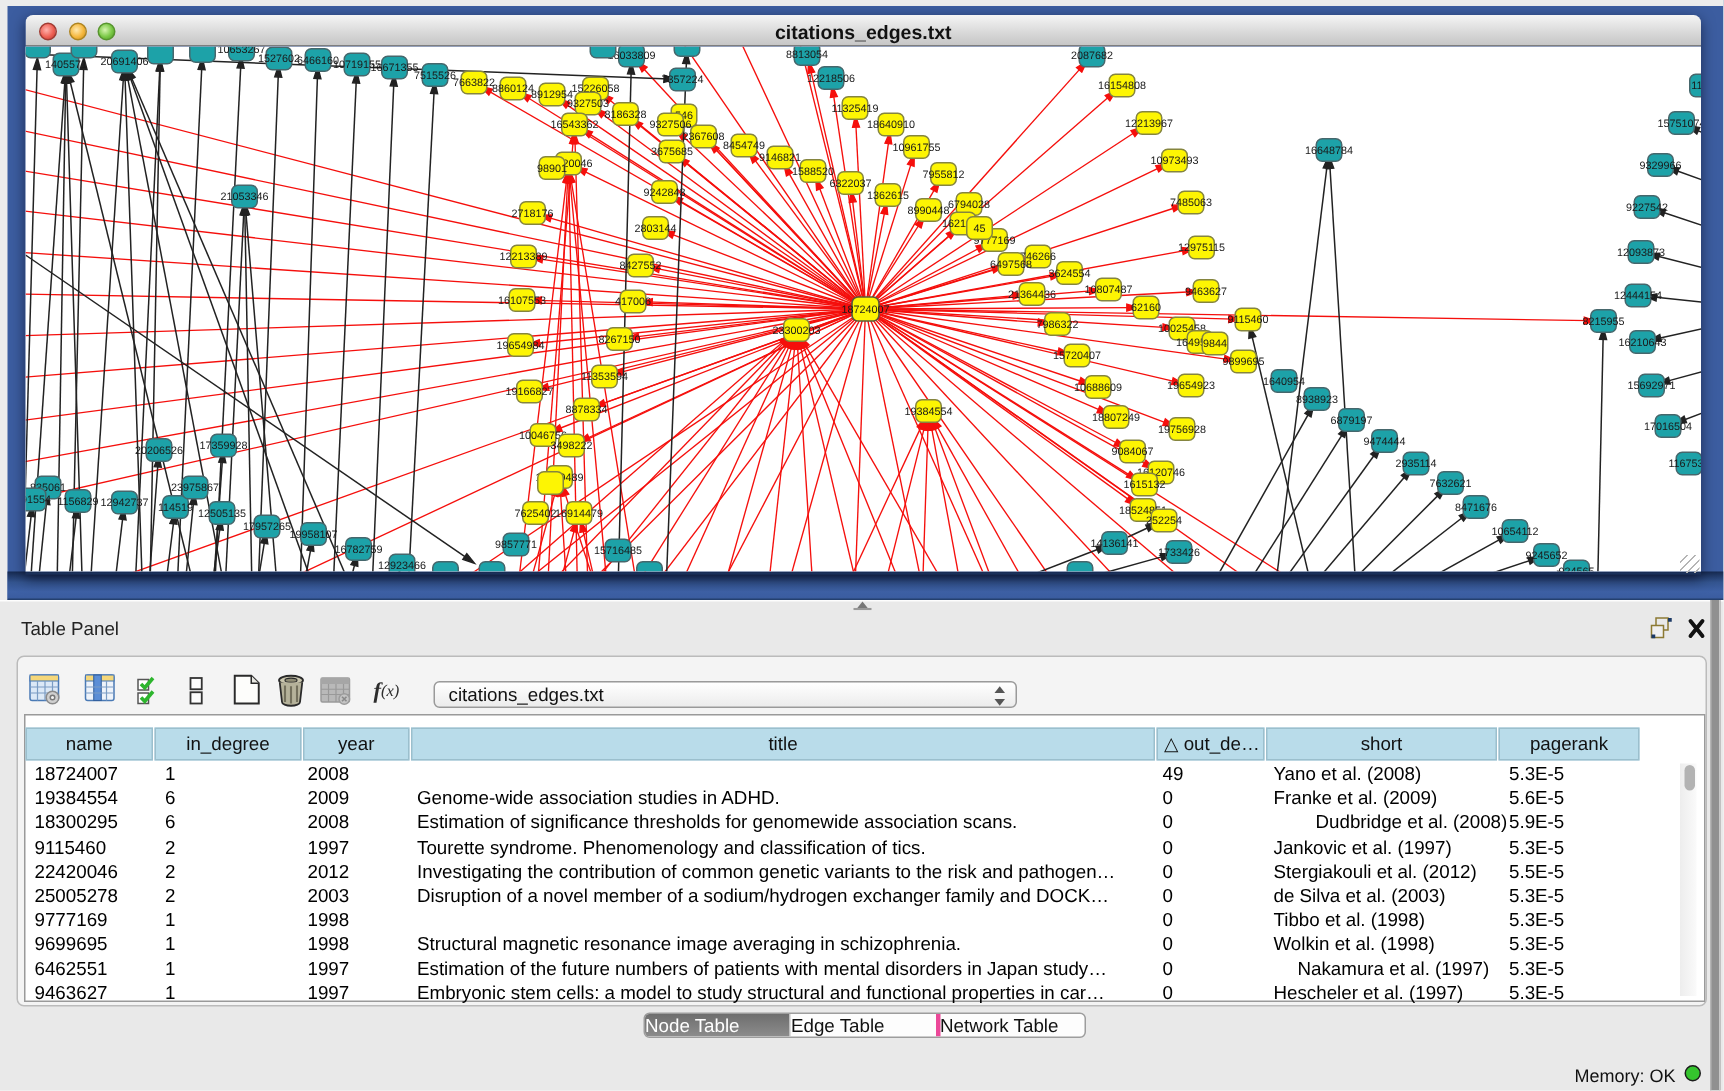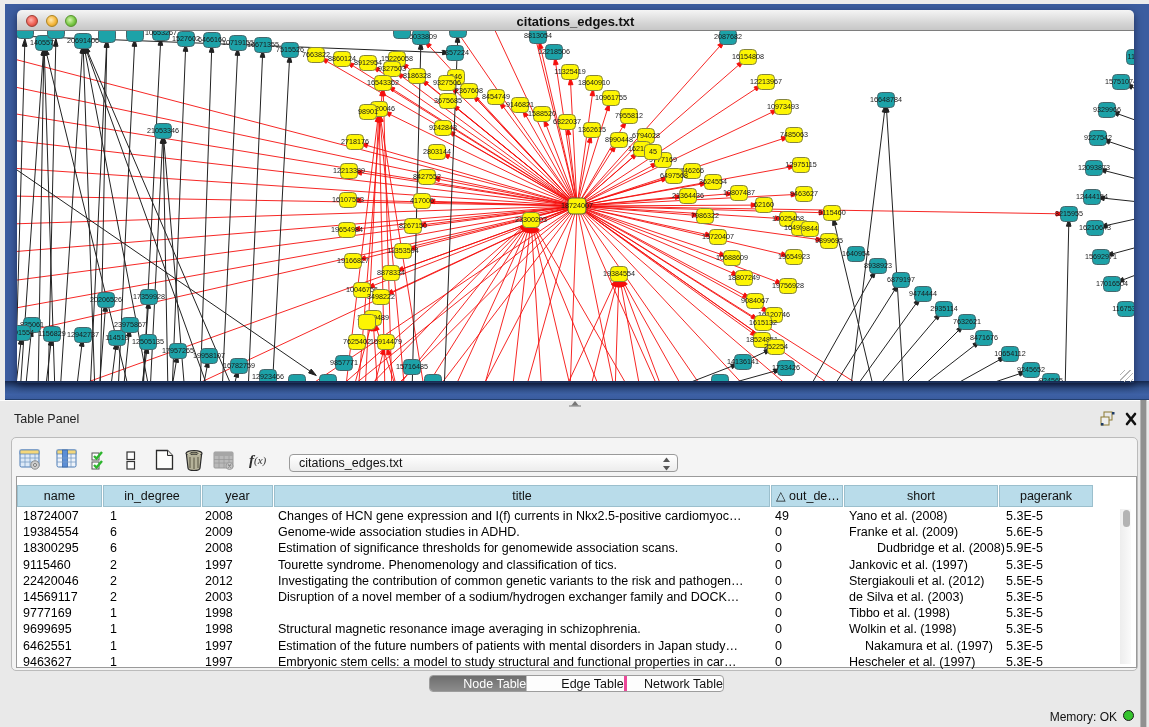--- a/index.html
+++ b/index.html
@@ -23,21 +23,21 @@
 #panel{left:11px;top:437px;width:1127px;height:234px;background:#f4f4f4;border:1px solid #bbb;border-radius:5px}
 #tablebox{left:16px;top:476px;width:1121px;height:192px;background:#fff;border:1px solid #9a9a9a}
 .hcell{top:485px;height:22px;background:#b9dcea;border:1px solid #9bbfcd;font-size:12.5px;
  color:#111;text-align:center;line-height:21px;overflow:hidden}
 .trow{position:absolute;left:17px;width:1100px;height:16.2px;font-size:12.5px;color:#000}
 .trow span{position:absolute;top:1px;white-space:nowrap}
 #dropdown{left:289px;top:454px;width:389px;height:18px;border:1px solid #9a9a9a;border-radius:4px;
  background:linear-gradient(#fff,#ececec);font-size:12.5px;color:#111;line-height:17px;padding-left:9px}
 #tabs{left:429px;top:675px;width:295px;height:17px;border:1px solid #9d9d9d;border-radius:4px;
  background:#fdfdfd;font-size:12.5px;display:flex;overflow:hidden}
-#tabs div{flex:1;text-align:right;line-height:16px;color:#111}
+#tabs div{flex:1;text-align:left;line-height:16px;color:#111}
 #tabs .sel{background:linear-gradient(#6e6e6e,#8c8c8c);color:#fff}
 #tabs .mid{border-left:1px solid #c0c0c0;border-right:3px solid #ec4899}
 #mem{right:32px;top:710px;font-size:12px;color:#111}
 #memdot{right:15px;top:710px;width:11px;height:11px;border-radius:50%;background:#35c42e;border:1.5px solid #1c1c1c}
 #rstrip{right:2px;top:400px;width:7px;height:327px;background:#909090;border-left:1px solid #b5b5b5;border-right:1px solid #c8c8c8}
 #vsb{left:1120px;top:509px;width:11px;height:155px;background:linear-gradient(90deg,#ededed,#fafafa)}
 #vsbthumb{left:1123px;top:510px;width:7px;height:17px;border-radius:4px;background:#b3b3b3}
 line{stroke-linecap:butt}
 </style></head><body>
 <div id="stage">
@@ -767,21 +767,20 @@
  <div class="abs hcell" style="left:103px;width:98px">in_degree</div>
  <div class="abs hcell" style="left:202px;width:71px">year</div>
  <div class="abs hcell" style="left:274px;width:496px">title</div>
  <div class="abs hcell" style="left:771px;width:72px;text-align:left;padding-left:4px">△ out_de…</div>
  <div class="abs hcell" style="left:844px;width:154px">short</div>
  <div class="abs hcell" style="left:999px;width:94px">pagerank</div>
  <div class="trow" style="top:508.0px">
       <span style="left:6px">18724007</span>
       <span style="left:93px">1</span>
       <span style="left:188px">2008</span>
-      <span style="left:261px">Changes of HCN gene expression and I(f) currents in Nkx2.5-positive cardiomyoc…</span>
       <span style="left:758px">49</span>
       <span style="left:832px">Yano et al. (2008)</span>
       <span style="left:989px">5.3E-5</span>
     </div>
     <div class="trow" style="top:524.2px">
       <span style="left:6px">19384554</span>
       <span style="left:93px">6</span>
       <span style="left:188px">2009</span>
       <span style="left:261px">Genome-wide association studies in ADHD.</span>
       <span style="left:758px">0</span>
@@ -809,21 +808,21 @@
     <div class="trow" style="top:572.8px">
       <span style="left:6px">22420046</span>
       <span style="left:93px">2</span>
       <span style="left:188px">2012</span>
       <span style="left:261px">Investigating the contribution of common genetic variants to the risk and pathogen…</span>
       <span style="left:758px">0</span>
       <span style="left:832px">Stergiakouli et al. (2012)</span>
       <span style="left:989px">5.5E-5</span>
     </div>
     <div class="trow" style="top:589.0px">
-      <span style="left:6px">14569117</span>
+      <span style="left:6px">25005278</span>
       <span style="left:93px">2</span>
       <span style="left:188px">2003</span>
       <span style="left:261px">Disruption of a novel member of a sodium/hydrogen exchanger family and DOCK…</span>
       <span style="left:758px">0</span>
       <span style="left:832px">de Silva et al. (2003)</span>
       <span style="left:989px">5.3E-5</span>
     </div>
     <div class="trow" style="top:605.2px">
       <span style="left:6px">9777169</span>
       <span style="left:93px">1</span>

